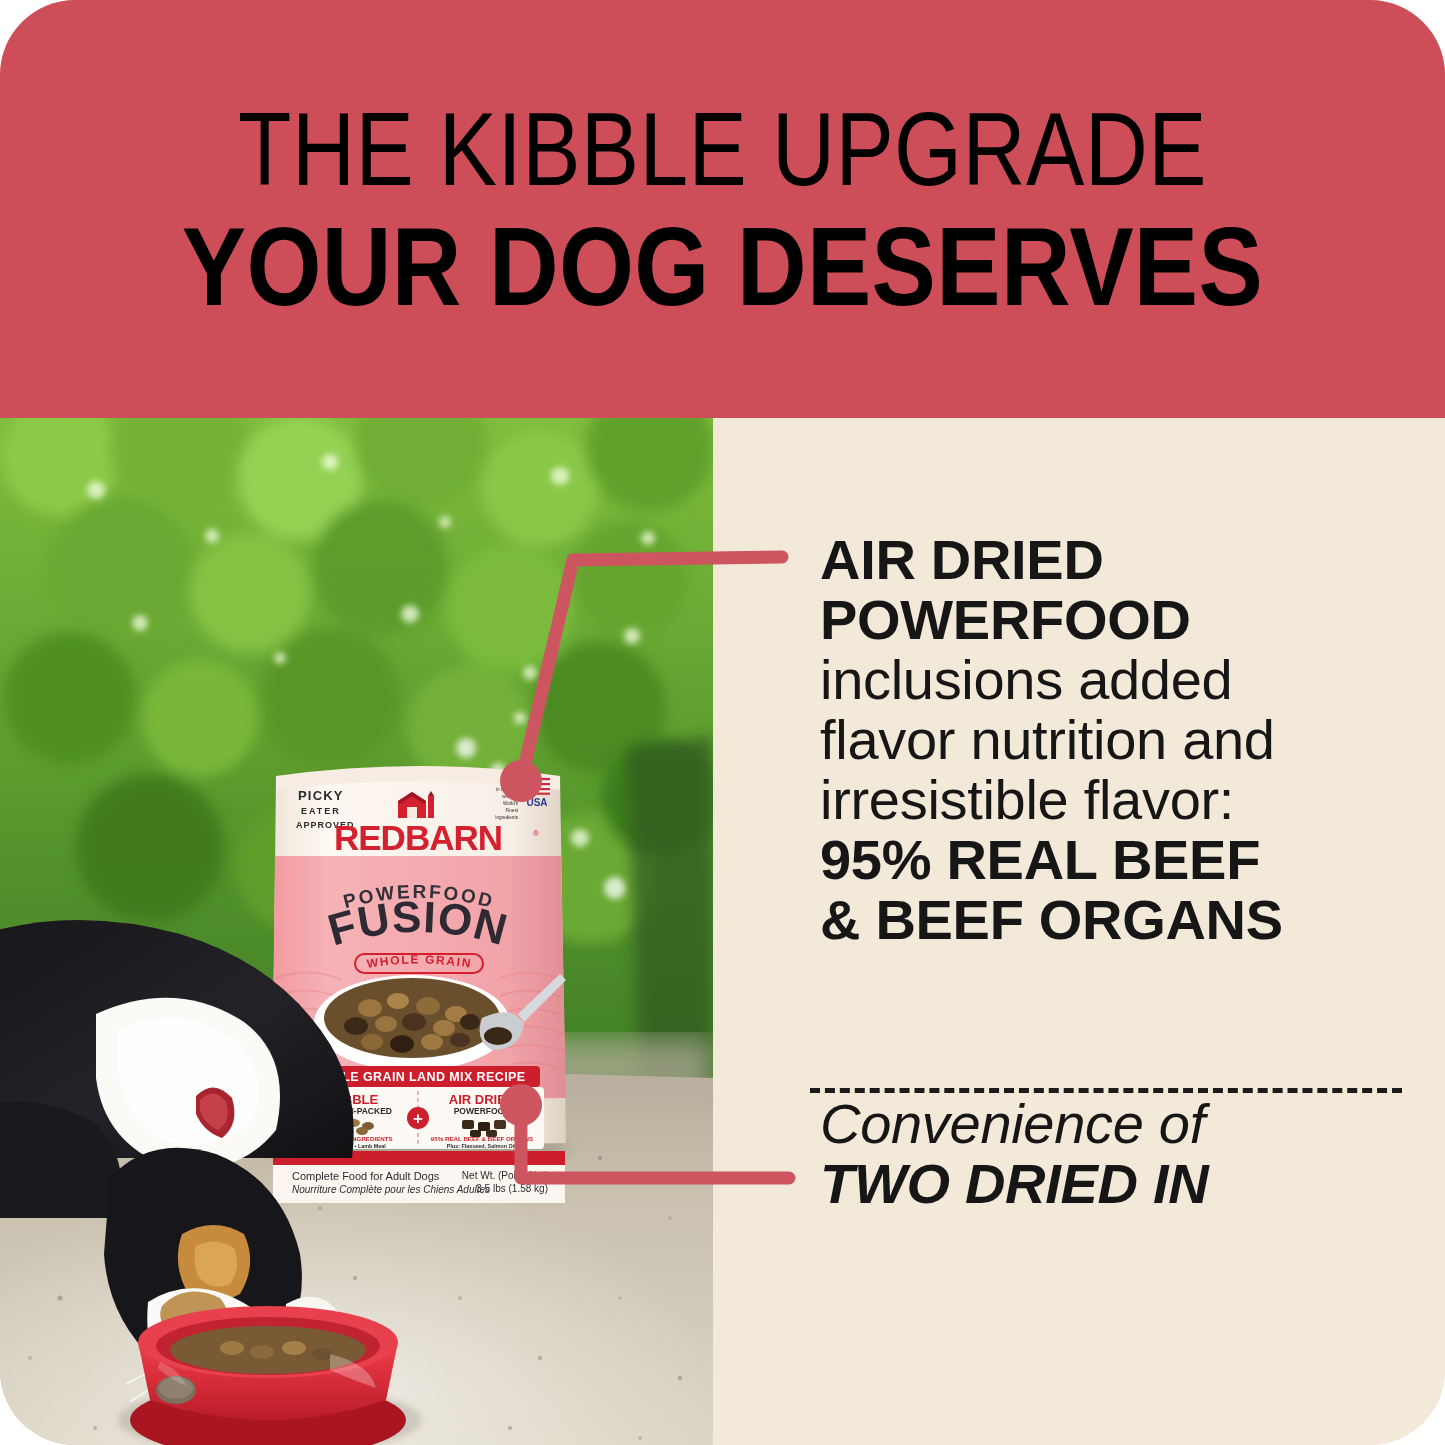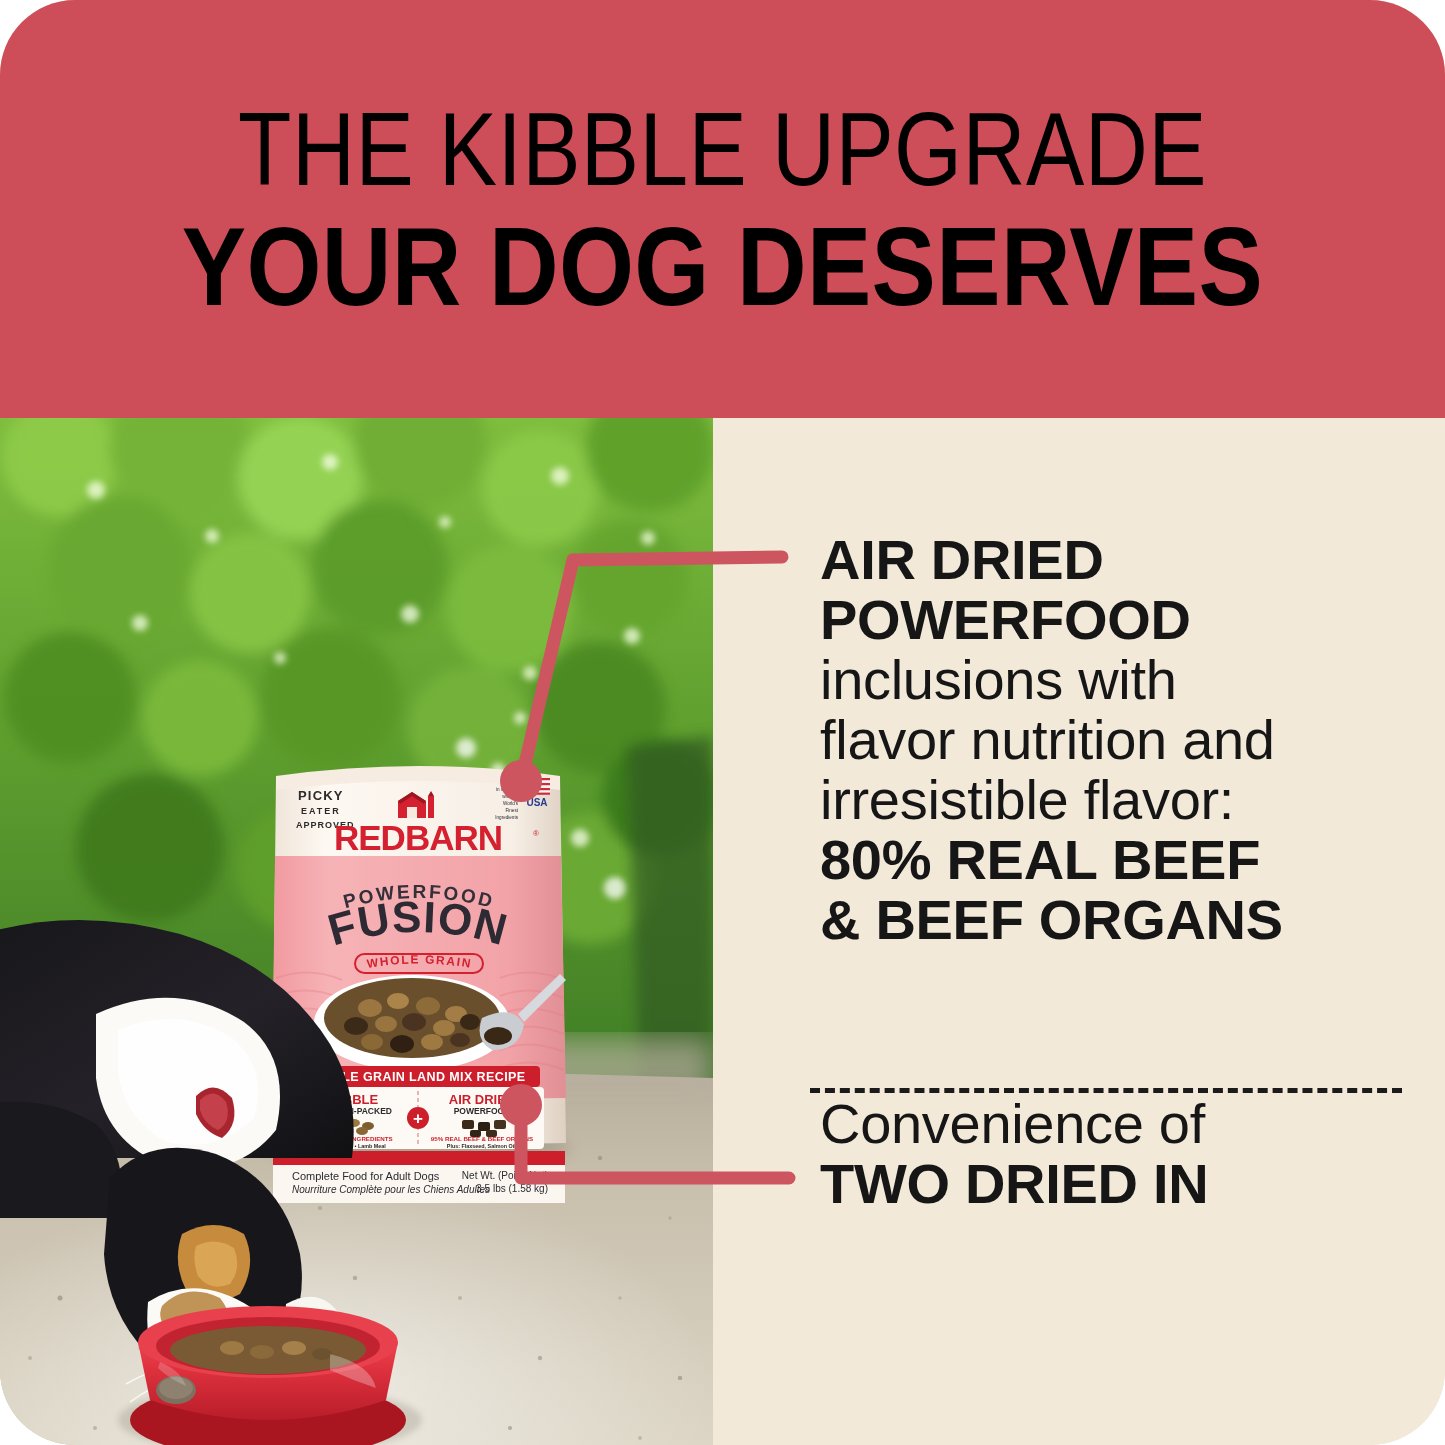--- a/index.html
+++ b/index.html
@@ -39,21 +39,21 @@
   }
   #photo svg{display:block;width:713px;height:1027px;}
 
   
   #panel{
     position:absolute;left:713px;top:418px;width:732px;height:1027px;
     background:#f2e9d9;
   }
   .callout{position:absolute;left:107px;width:600px;color:#161616;}
   #callout-1{top:112px;}
-  #callout-2{top:676px;}
+  #callout-2{top:676px;font-style:italic;}
   .ctxt{margin:0;font-size:56px;line-height:60px;letter-spacing:-0.3px;}
   .ctxt .b{font-weight:bold;}
   .ctxt .n{font-weight:400;}
 
   #divider{
     position:absolute;left:97px;top:670px;width:592px;height:0;
     border-top:5px dashed #1b1b1b;
   }
 
   
@@ -399,24 +399,24 @@
       </g>
     </svg>
   </div>
 
   <div id="panel">
 
     <div class="callout" id="callout-1">
       <p class="ctxt">
         <span class="b">AIR DRIED</span><br>
         <span class="b">POWERFOOD</span><br>
-        <span class="n">inclusions with</span><br>
+        <span class="n">inclusions added</span><br>
         <span class="n">flavor nutrition and</span><br>
         <span class="n">irresistible flavor:</span><br>
-        <span class="b">80% REAL BEEF</span><br>
+        <span class="b">95% REAL BEEF</span><br>
         <span class="b">&amp; BEEF ORGANS</span>
       </p>
     </div>
 
     <div id="divider"></div>
 
     <div class="callout" id="callout-2">
       <p class="ctxt">
         <span class="n">Convenience of</span><br>
         <span class="b">TWO DRIED IN</span><br>

